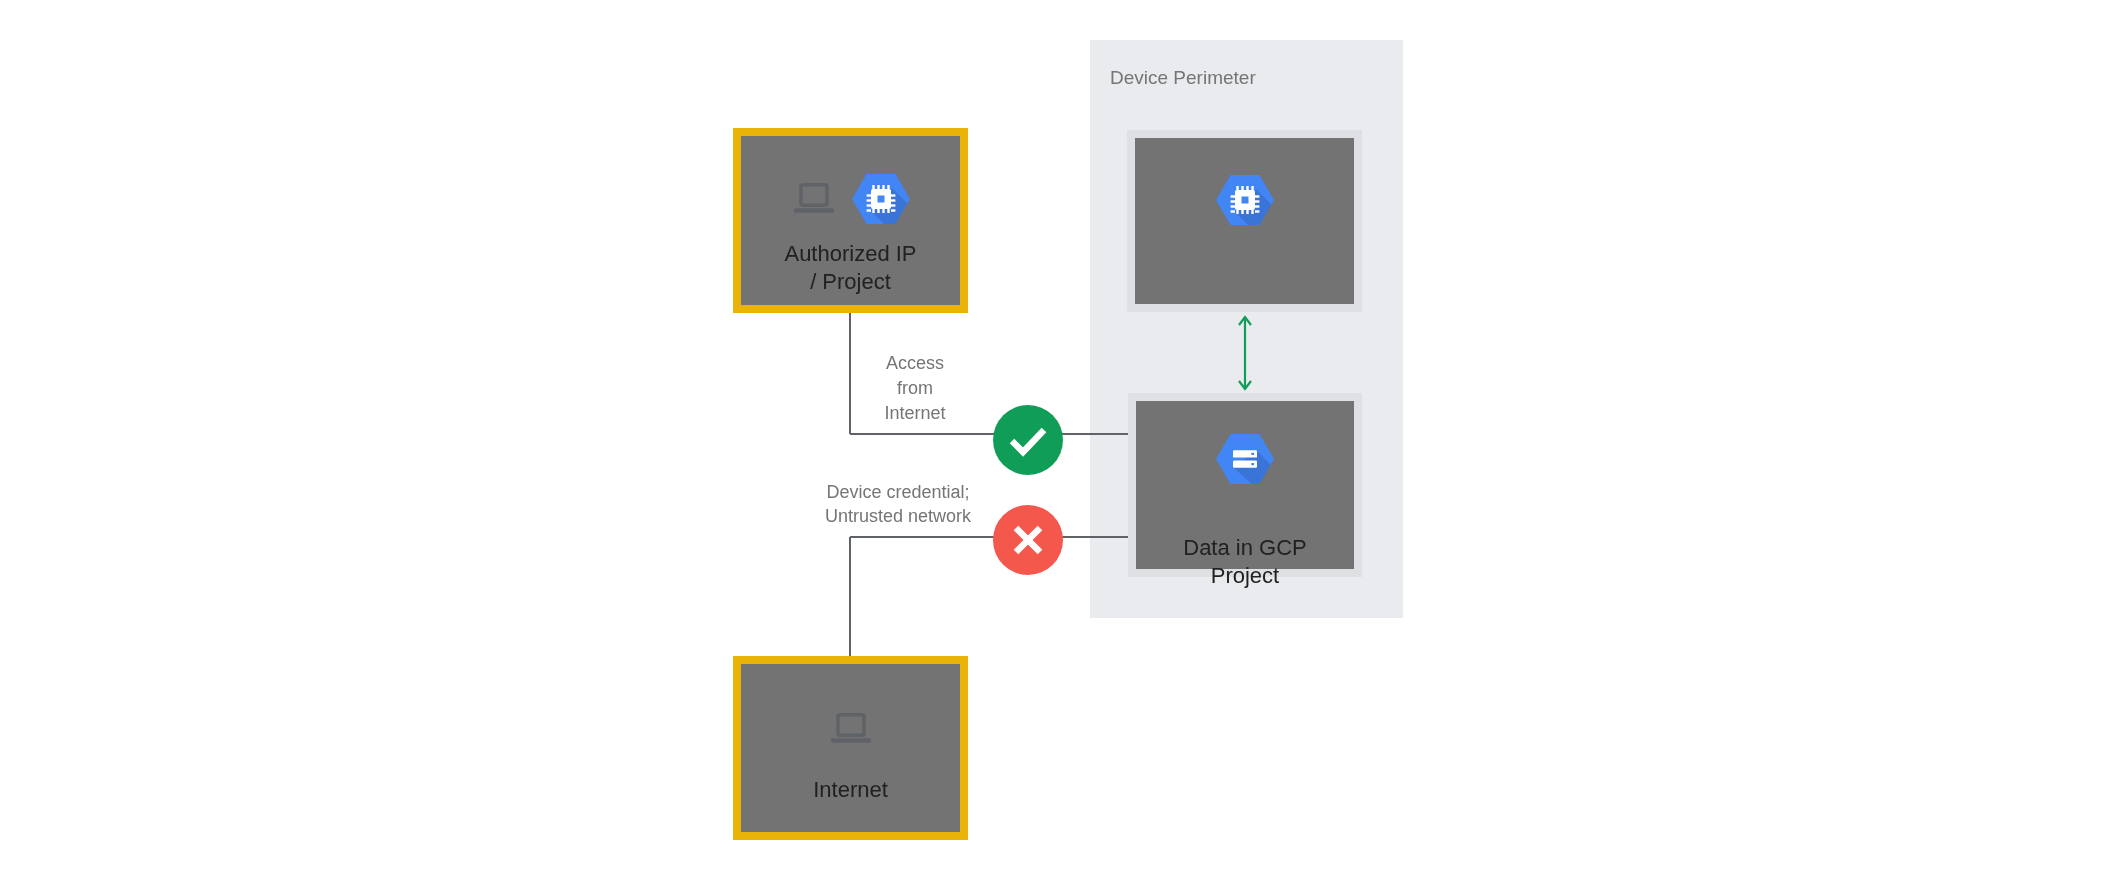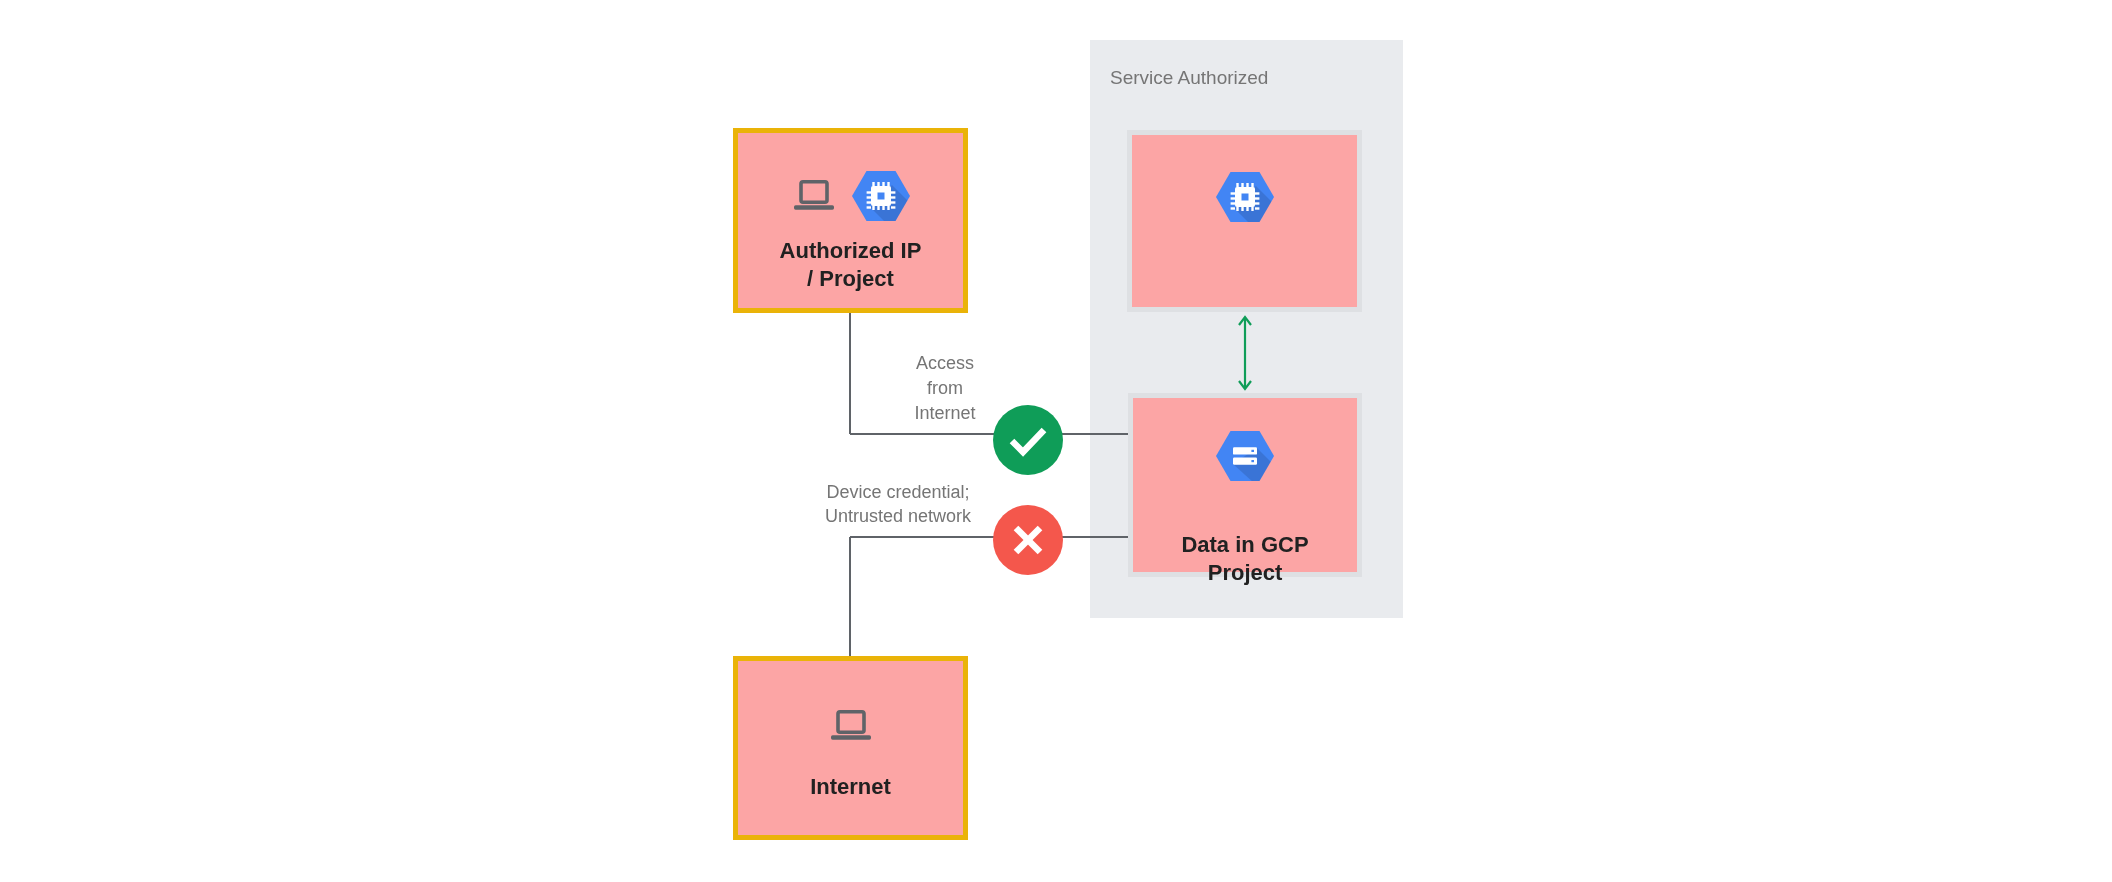--- a/index.html
+++ b/index.html
@@ -26,23 +26,22 @@
     left: 20px; top: 26px;
     font-size: 19px;
     line-height: 24px;
     color: #757575;
     white-space: nowrap;
   }
 
   
   .node {
     position: absolute;
-    background: #fca5a5;
-    border: 5px solid #eab308;
-    font-weight: bold;
+    background: #737373;
+    border: 8px solid #eab308;
   }
   .node-a { left: 733px; top: 128px; width: 235px; height: 185px; }
   .node-b { left: 1127px; top: 130px; width: 235px; height: 182px; border-color: #DEE0E3; }
   .node-c { left: 1128px; top: 393px; width: 234px; height: 184px; border-color: #DEE0E3; }
   .node-d { left: 733px; top: 656px; width: 235px; height: 184px; }
 
   .icon-row {
     position: absolute;
     left: 0; right: 0;
     display: flex;
@@ -88,21 +87,21 @@
   .badge-allowed { left: 993px; top: 405px; background: #0F9D58; }
   .badge-denied  { left: 993px; top: 505px; background: #F4574C; }
 
   
   .edge-label {
     position: absolute;
     text-align: center;
     font-size: 18px;
     color: #757575;
   }
-  .label-access { left: 875px; top: 351px; width: 140px; line-height: 25px; }
+  .label-access { left: 845px; top: 351px; width: 140px; line-height: 25px; }
   .label-denied { left: 788px; top: 480px; width: 220px; line-height: 24px; }
 
   
   .arrow-bidirectional {
     position: absolute;
     left: 1235px; top: 314px;
     width: 20px; height: 78px;
   }
 
   .hidden-defs { position: absolute; width: 0; height: 0; overflow: hidden; }
@@ -153,21 +152,21 @@
     <g id="laptop-glyph">
       <rect x="9" y="1.8" width="26" height="20.5" rx="2" fill="none" stroke="#5F6368" stroke-width="3.6"></rect>
       <rect x="2" y="25.3" width="40" height="4.4" rx="1.6" fill="#5F6368"></rect>
     </g>
   </defs>
 </svg>
 
 <div class="canvas">
 
   <div class="perimeter">
-    <div class="perimeter-label">Service Authorized</div>
+    <div class="perimeter-label">Device Perimeter</div>
   </div>
 
   <div class="connector line-v1"></div>
   <div class="connector line-h1"></div>
   <div class="connector line-h2"></div>
   <div class="connector line-v2"></div>
 
   <div class="node node-a">
     <div class="icon-row">
       <svg width="44" height="32" viewBox="0 0 44 32">

